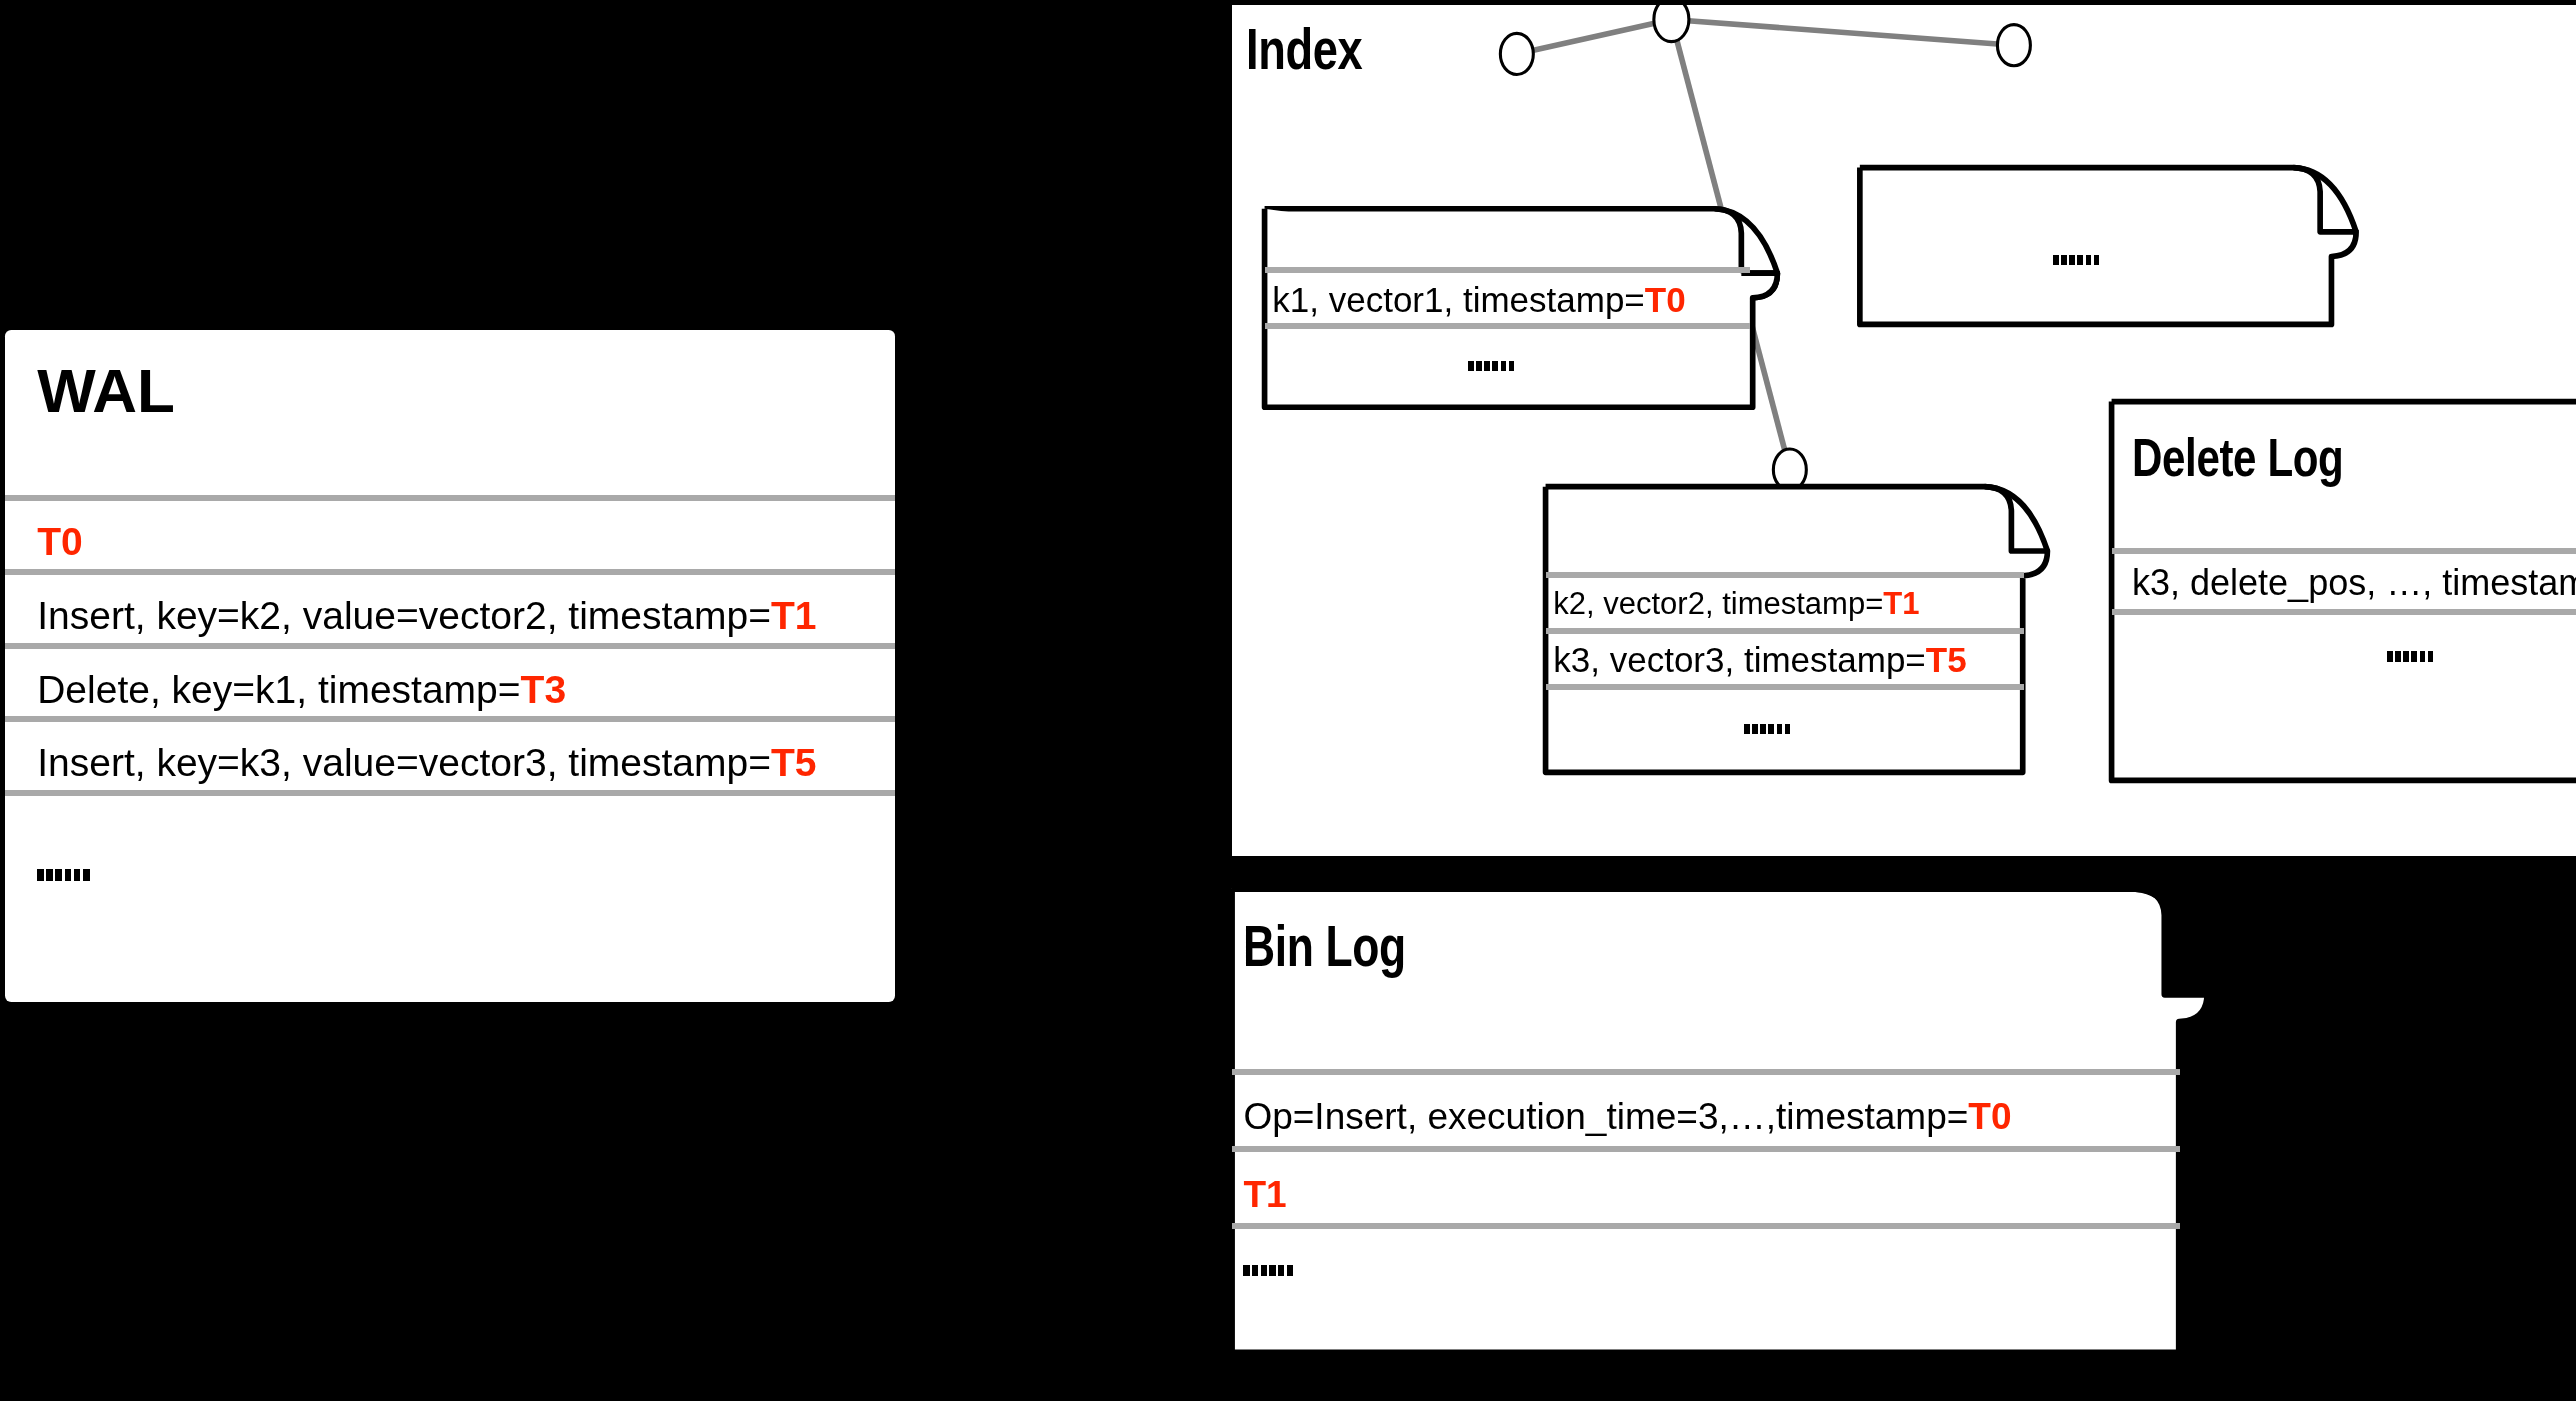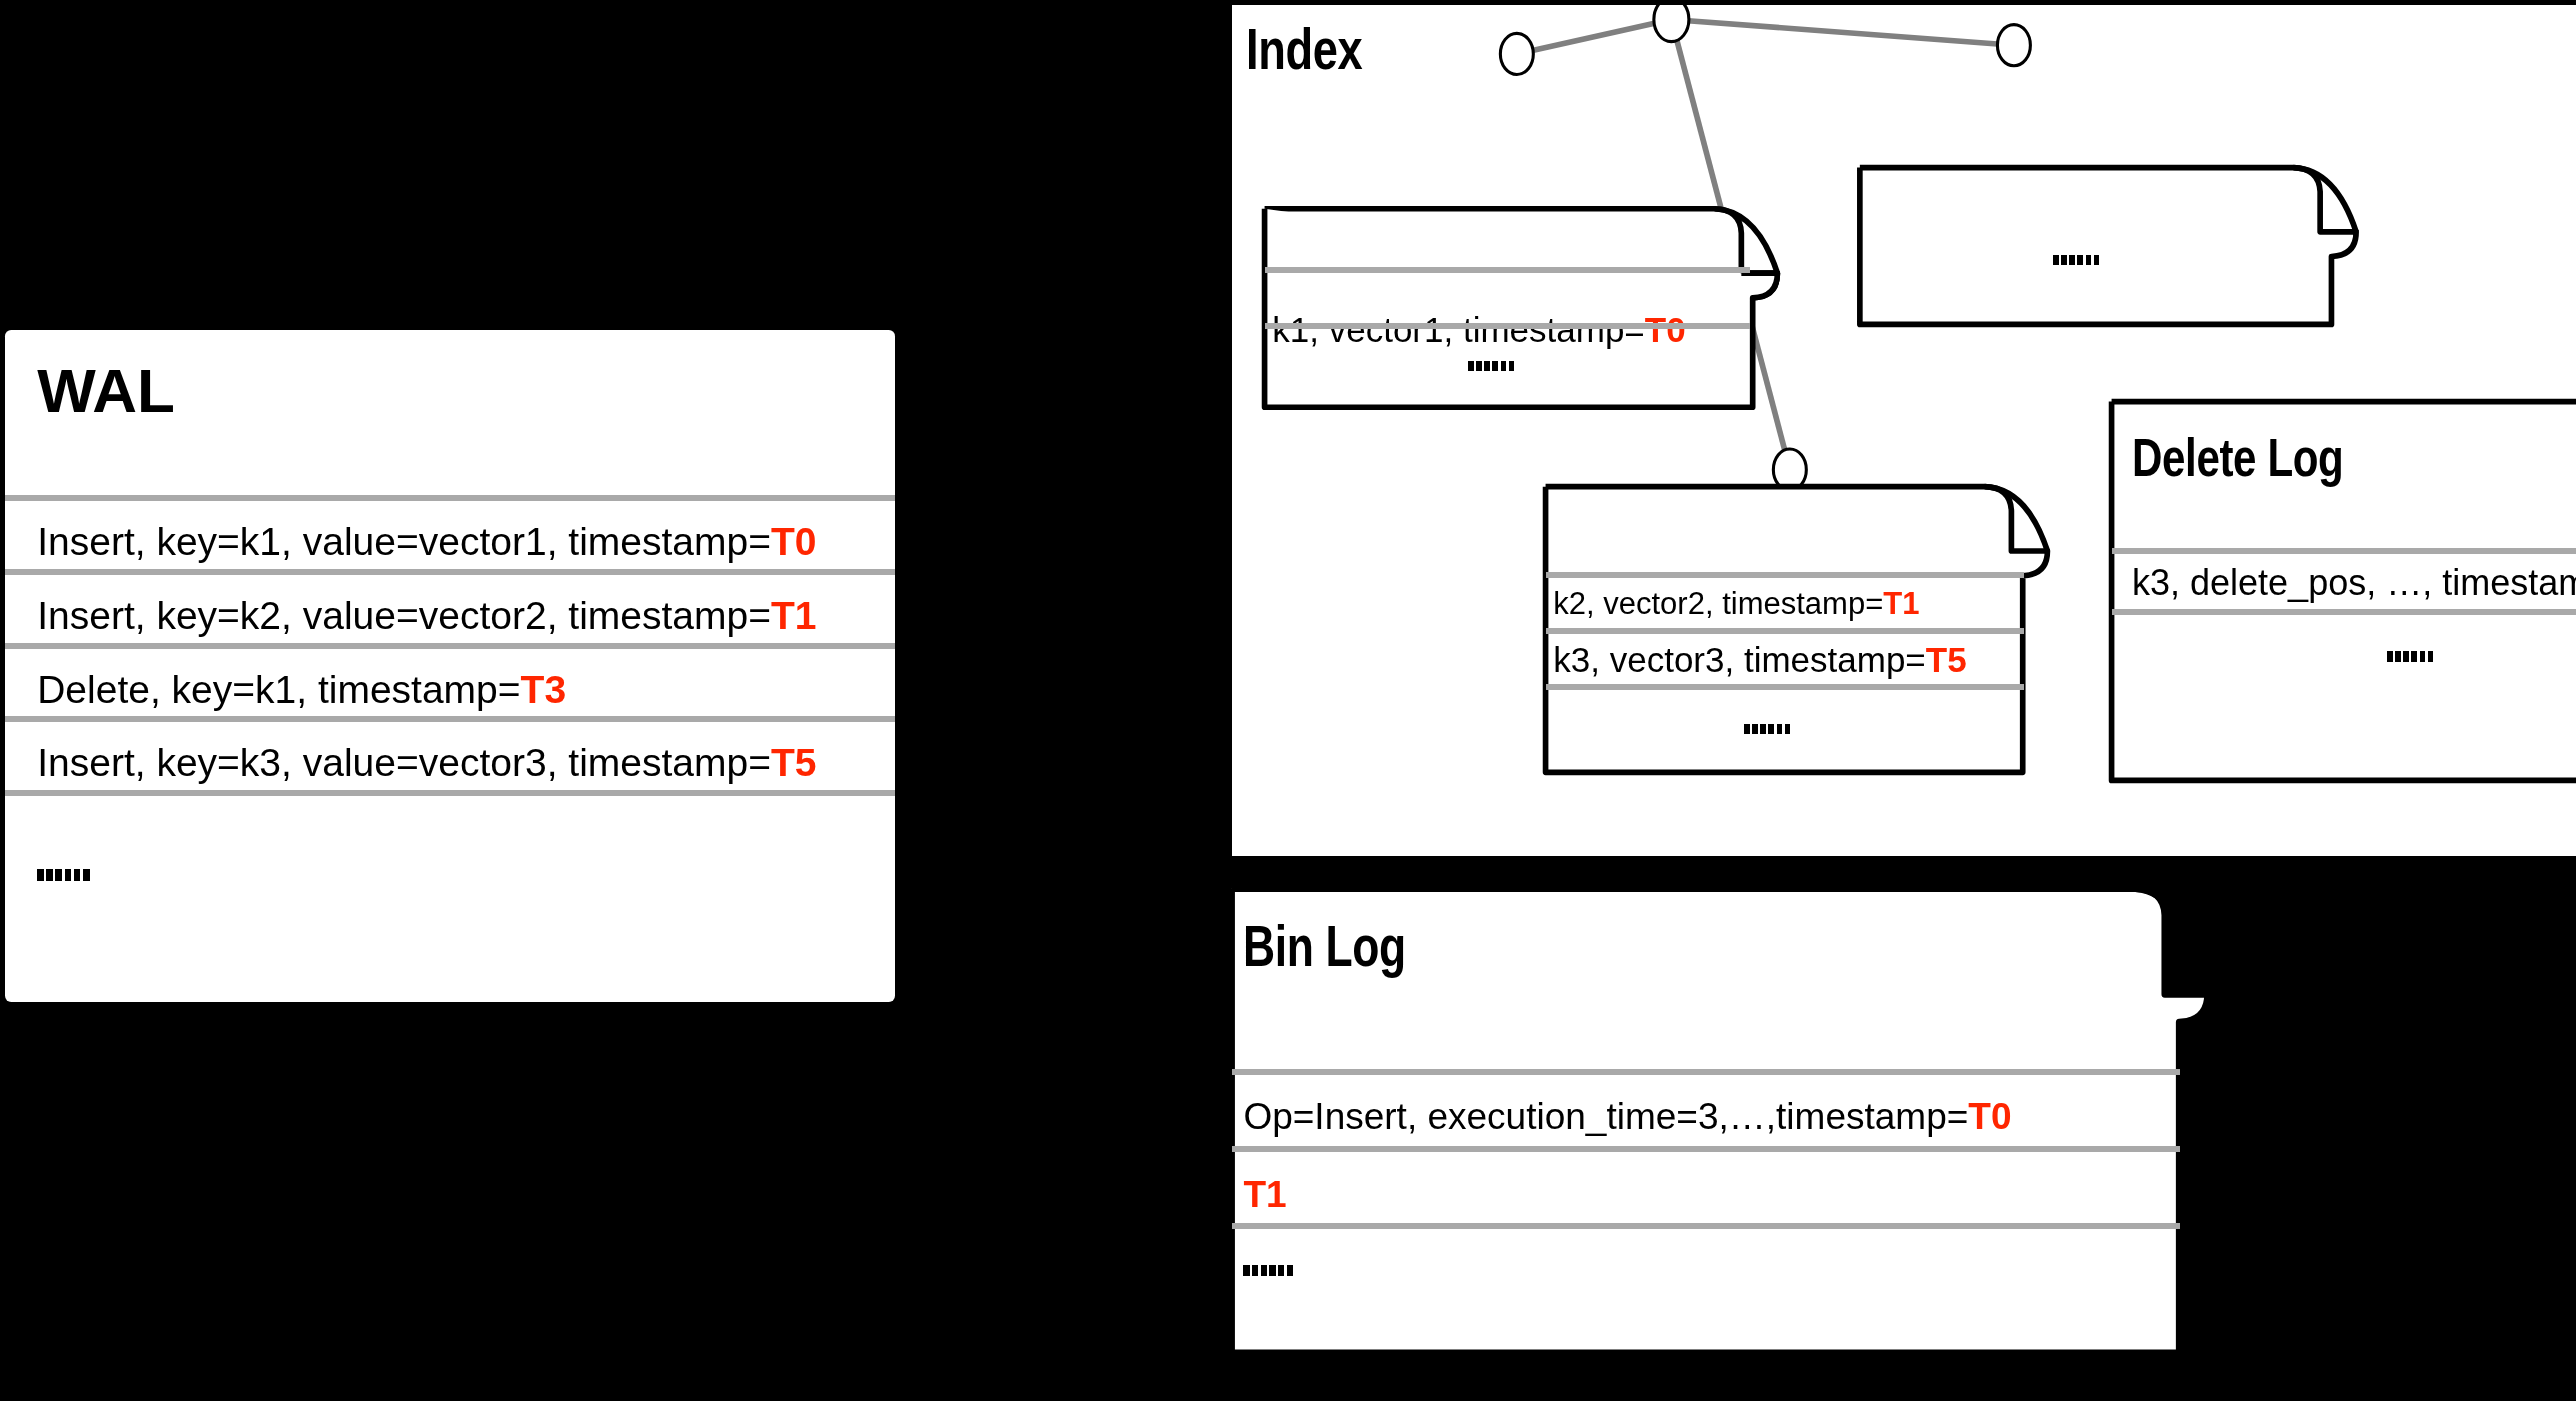--- a/index.html
+++ b/index.html
@@ -40,21 +40,20 @@
 </head>
 <body>
 
 <div class="stage">
 
   <div class="panel rounded" style="left:5.2px;top:330px;width:890px;height:672px;padding-left:47px;">
     <div class="title" style="left:32px;top:30px;font-size:62px;">WAL</div>
 
     <div class="divider" style="left:0;top:165px;width:890px;height:5.7px;"></div>
     <div class="row" style="left:32px;top:185px;height:54px;font-size:39px;">
-      <span>Insert, key=k1, value=vector1, timestamp=</span>
         <span class="ts">T0</span>
     </div>
 
     <div class="divider" style="left:0;top:239px;width:890px;height:5.7px;"></div>
     <div class="row" style="left:32px;top:259px;height:54px;font-size:39px;">
       <span>Insert, key=k2, value=vector2, timestamp=</span>
         <span class="ts">T1</span>
     </div>
 
     <div class="divider" style="left:0;top:313px;width:890px;height:5.7px;"></div>
@@ -100,21 +99,21 @@
 
     <div class="note" style="left:30px;top:201px;width:518px;height:204px;">
       <svg width="518" height="204" viewBox="0 0 1005 395">
         <path d="M5 5 L880 5 Q930 5 932 50 L932 132 L1000 132 Q998 178 952 180 L1000 132" fill="none" stroke="none"></path>
         <path d="M5 5 L878 5 Q928 6 930 52 L930 130 L1000 130 Q1000 176 952 178" fill="#ffffff" stroke="#000000" stroke-width="11" stroke-linejoin="round"></path>
         <path d="M930 130 L1000 130 Q1000 176 952 178 L952 390 L5 390 L5 5" fill="#ffffff" stroke="#000000" stroke-width="11" stroke-linejoin="round"></path>
         <path d="M878 5 Q960 8 1000 130" fill="none" stroke="#000000" stroke-width="11"></path>
       </svg>
       <div class="inner">
         <div class="divider" style="left:2.6px;top:61px;width:485px;height:5.7px;"></div>
-        <div class="row" style="left:10.3px;top:70px;height:47px;font-size:35px;margin-top:30px;">
+        <div class="row" style="left:10.3px;top:70px;height:47px;font-size:35px;">
           <span>k1, vector1, timestamp=</span>
             <span class="ts">T0</span>
         </div>
         <div class="divider" style="left:2.6px;top:117px;width:485px;height:5.7px;"></div>
         <div class="dots" style="left:206px;top:155px;">
           <i style="width:5.7px;height:10.3px;"></i>
             <i style="width:5.7px;height:10.3px;"></i>
             <i style="width:5.7px;height:10.3px;"></i>
             <i style="width:5.7px;height:10.3px;"></i>
             <i style="width:5.7px;height:10.3px;"></i>

